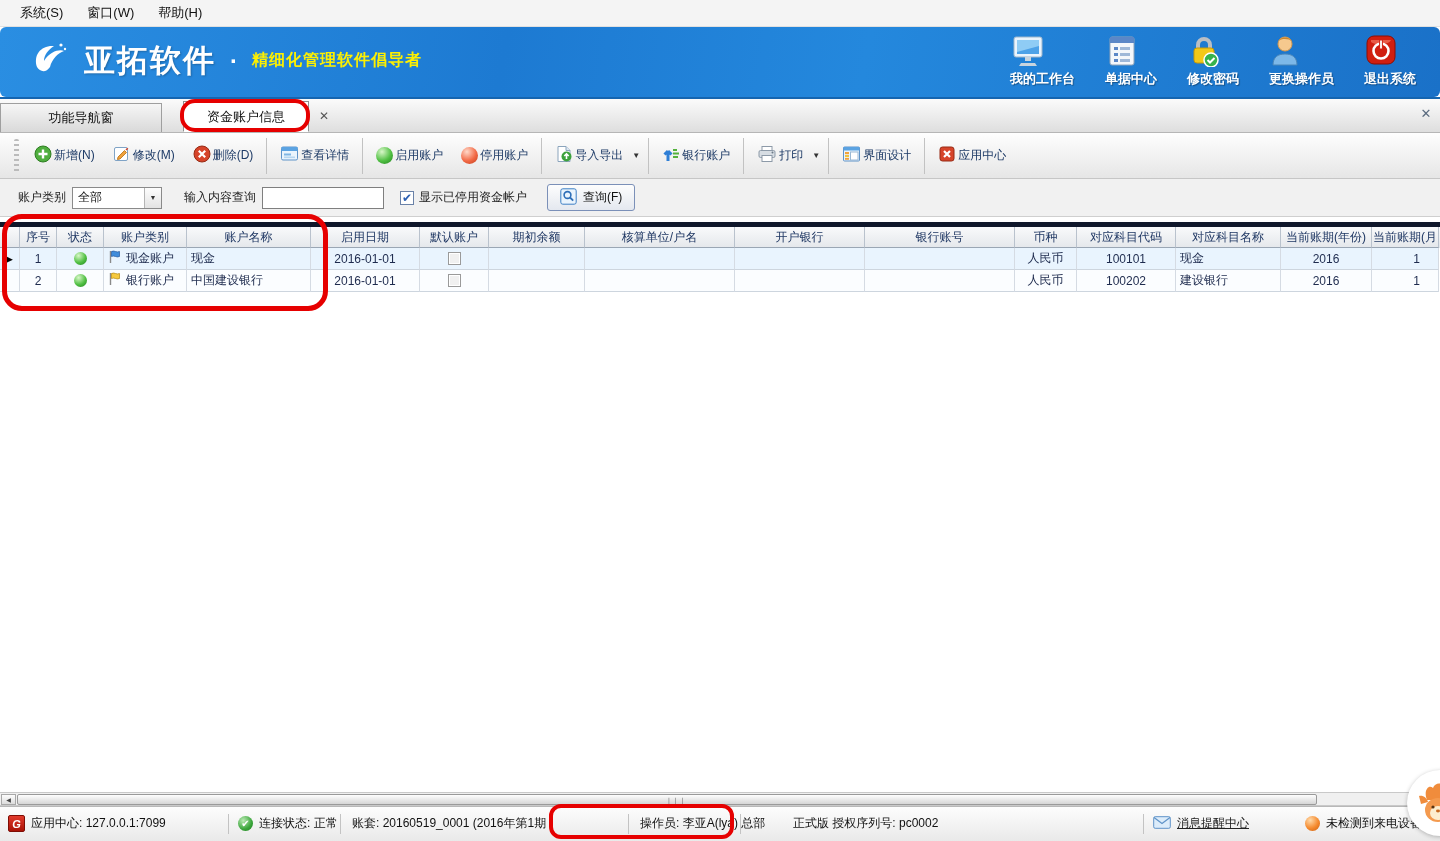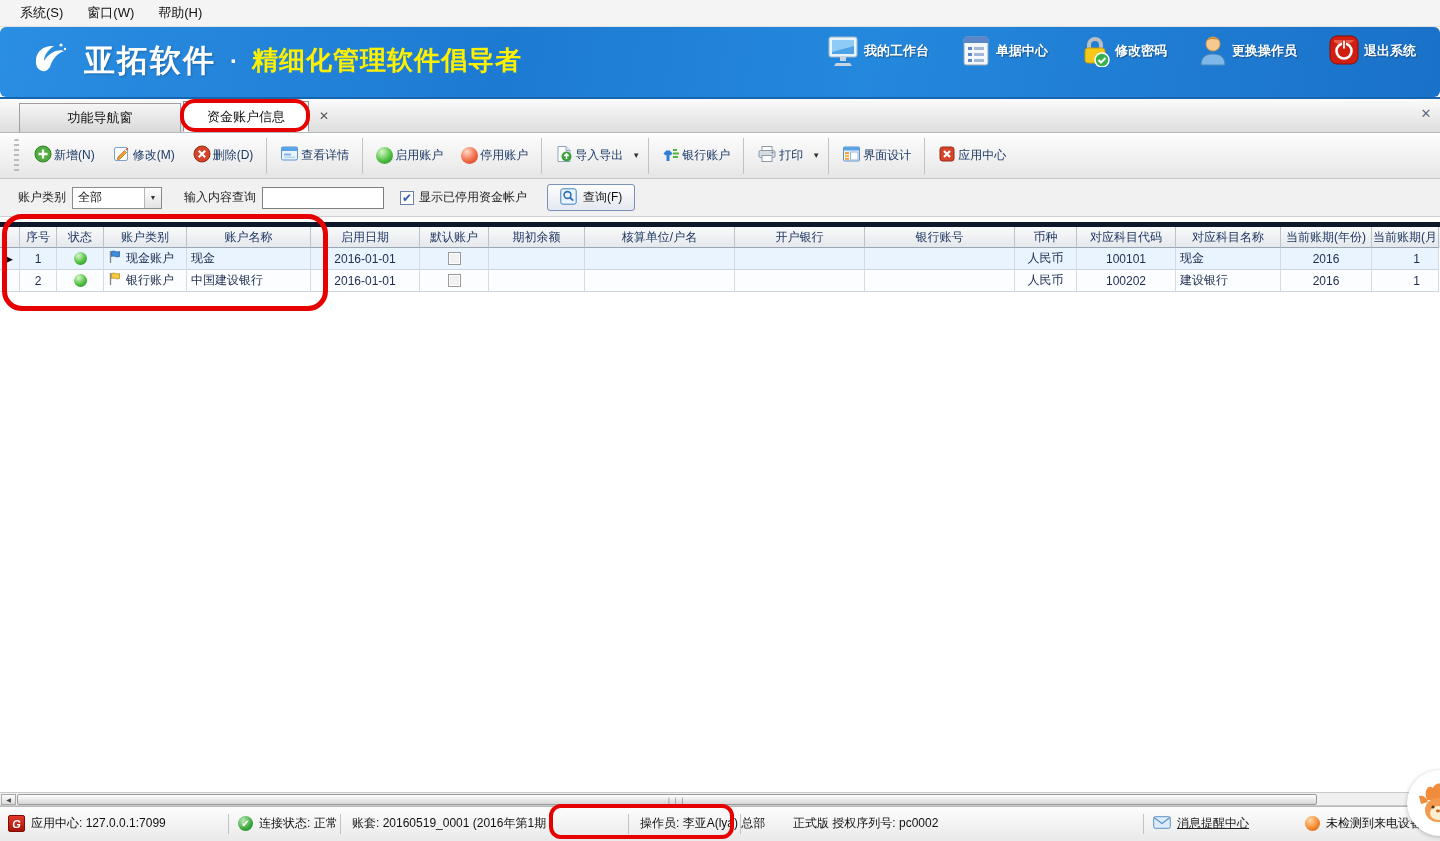--- a/index.html
+++ b/index.html
@@ -10,31 +10,31 @@
   
   .menubar { position:absolute; top:0; left:0; width:1440px; height:27px; background:#f4f4f4; border-bottom:1px solid #e0e0e0; display:flex; align-items:center; padding-left:8px; }
   .menu-item { padding:16px 12px; font-size:13px; color:#111; cursor:default;text-align:right; }
 
   
   .banner { position:absolute; top:27px; left:0; width:1440px; height:70px;
     background:linear-gradient(100deg,#2a8ee2 0%,#1d7ad2 35%,#2488dd 60%,#1a71c8 100%);border-radius:6px; }
   .banner-left { position:absolute; left:28px; top:10px; display:flex; align-items:center; gap:12px; }
   .brand { color:#fff; font-size:31px; font-weight:bold; letter-spacing:2px; text-shadow:1px 1px 2px rgba(0,0,0,.25); }
   .brand-sep { color:#fff; font-size:24px; font-weight:bold; margin:0 2px; }
-  .tagline { color:#fdf001; font-size:26px; font-weight:bold; letter-spacing:1px; }
+  .tagline { color:#fdf001; font-size:16px; font-weight:bold; letter-spacing:1px; }
   .banner-actions { position:absolute; right:14px; top:6px; display:flex; align-items:flex-end; gap:10px; }
-  .bact { display:flex; flex-direction:row; align-items:center; gap:3px; padding:2px 10px; cursor:pointer; }
+  .bact { display:flex; flex-direction:column; gap:3px; padding:2px 10px; cursor:pointer; }
   .bact-label { color:#fff; font-size:13px; font-weight:bold; text-shadow:1px 1px 1px rgba(0,0,0,.35); white-space:nowrap; }
   .bact svg { display:block; }
 
   
   .tabstrip { position:absolute; top:97px; left:0; width:1440px; height:36px;
     background:linear-gradient(#fbfbfb,#dedede); border-top:2px solid #1565b0; border-bottom:1px solid #b6b6b6; }
   .tab { position:absolute; bottom:0; height:29px; display:flex; align-items:center; justify-content:center; font-size:13px; color:#111; cursor:pointer; }
-  .tab-inactive { left:19px; width:162px; background:linear-gradient(#f6f6f6,#d9d9d9); border:1px solid #9f9f9f; border-bottom:none; }
+  .tab-inactive { left:0; width:162px; background:linear-gradient(#f6f6f6,#d9d9d9); border:1px solid #9f9f9f; border-bottom:none; }
   .tab-active { left:183px; width:126px; background:#fff; border:1px solid #8f8f8f; border-bottom:1px solid #fff; height:31px; font-weight:normal; }
   .tab-close-btn { position:absolute; bottom:8px; left:316px; width:16px; height:16px; display:flex; align-items:center; justify-content:center; color:#555; font-size:12px; cursor:pointer; }
   .strip-close { position:absolute; top:6px; right:6px; width:16px; height:16px; display:flex; align-items:center; justify-content:center; color:#5a6b7f; font-size:13px; cursor:pointer; }
 
   
   .toolbar { position:absolute; top:133px; left:0; width:1440px; height:46px;
     background:linear-gradient(#fefefe,#e6e6e6); border-bottom:1px solid #c6c6c6; display:flex; align-items:center; padding-left:14px; }
   .tb-grip { width:5px; height:34px; margin-right:6px; background:repeating-linear-gradient(#bbb 0 2px,transparent 2px 5px); border-radius:2px; }
   .tb-btn { display:flex; flex-direction:row; align-items:center; justify-content:center; gap:2px; padding:3px 9px; height:42px; cursor:pointer; }
   .tb-label { font-size:12px; color:#1d3a66; white-space:nowrap; }

